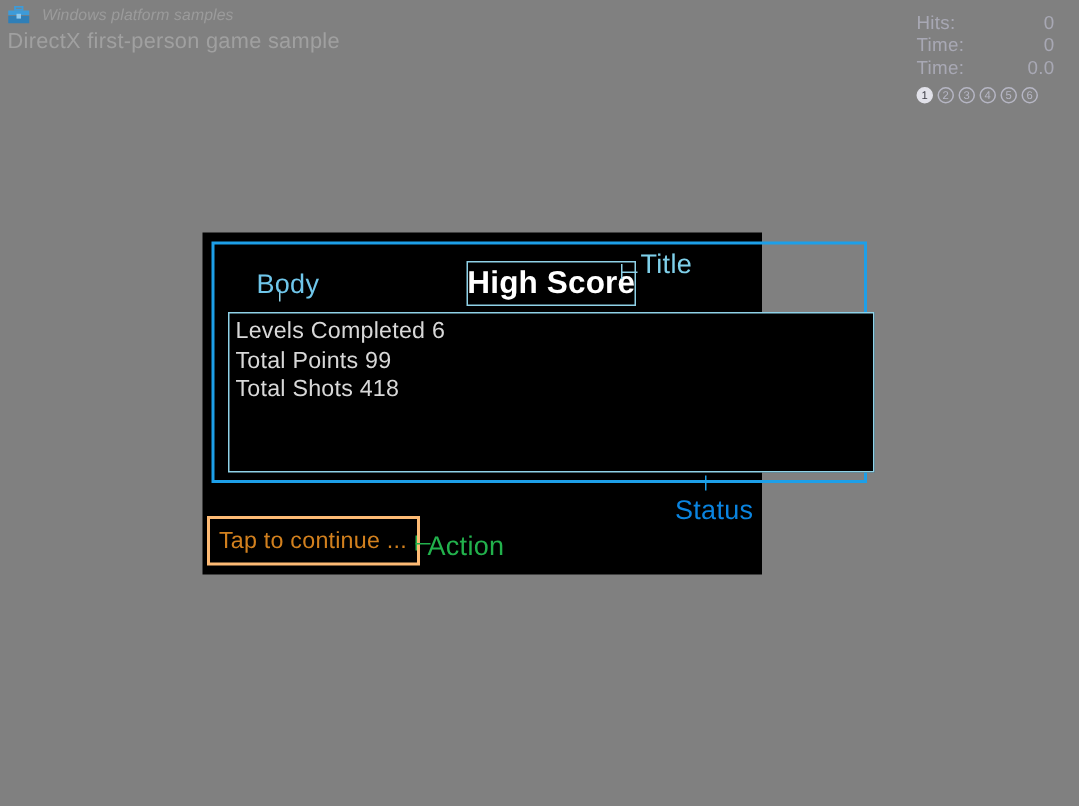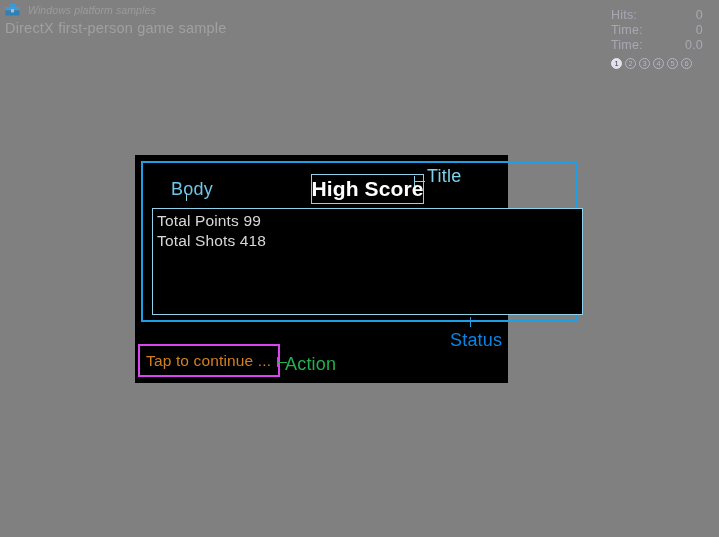--- a/index.html
+++ b/index.html
@@ -154,21 +154,21 @@
     letter-spacing: .15px;
   }
 
   
   #action-box {
     position: absolute;
     left: 3px;
     top: 189px;
     width: 142px;
     height: 33px;
-    border: 2px solid #d946ef;
+    border: 2px solid #fdba74;
     box-sizing: border-box;
     display: flex;
     align-items: center;
     padding-left: 6px;
     background: #000;
   }
   #action-text {
     font-size: 15.5px;
     color: #d2801e;
     white-space: nowrap;
@@ -268,20 +268,21 @@
 
 <div id="overlay-panel">
 
   <div id="status-box">
 
     <div id="title-box">
       <span id="title-text">High Score</span>
     </div>
 
     <div id="body-box">
+      <div class="body-line">Levels Completed 6</div>
       <div class="body-line">Total Points 99</div>
       <div class="body-line">Total Shots 418</div>
     </div>
 
   </div>
 
   <div id="action-box">
     <span id="action-text">Tap to continue ...</span>
   </div>
 

